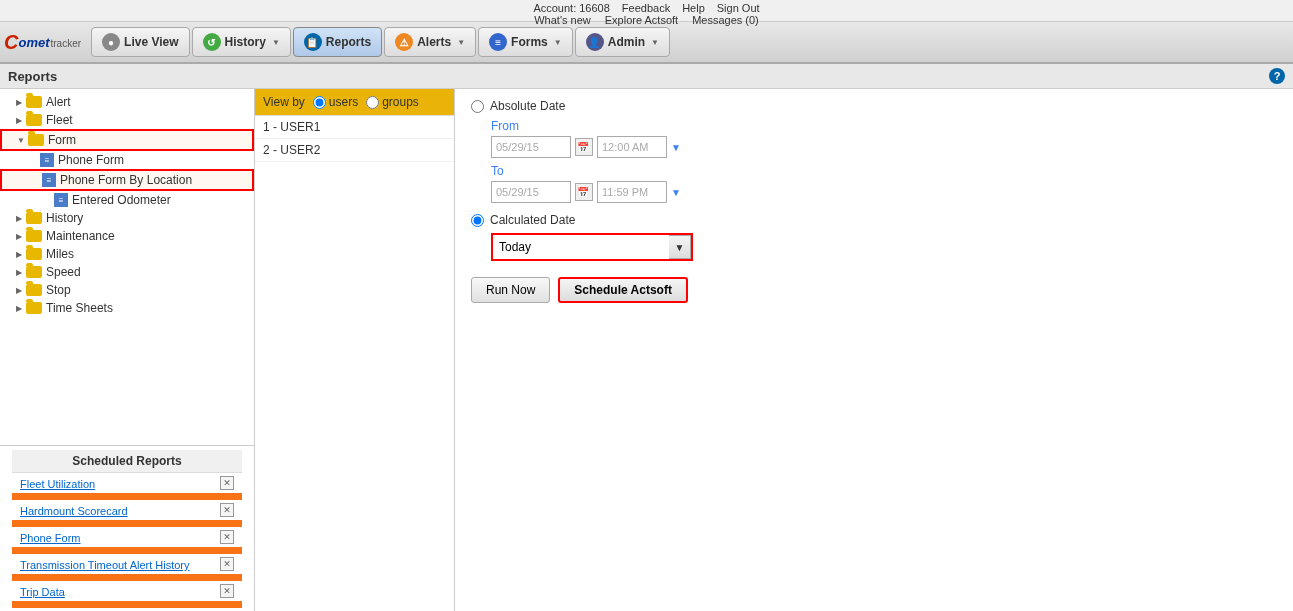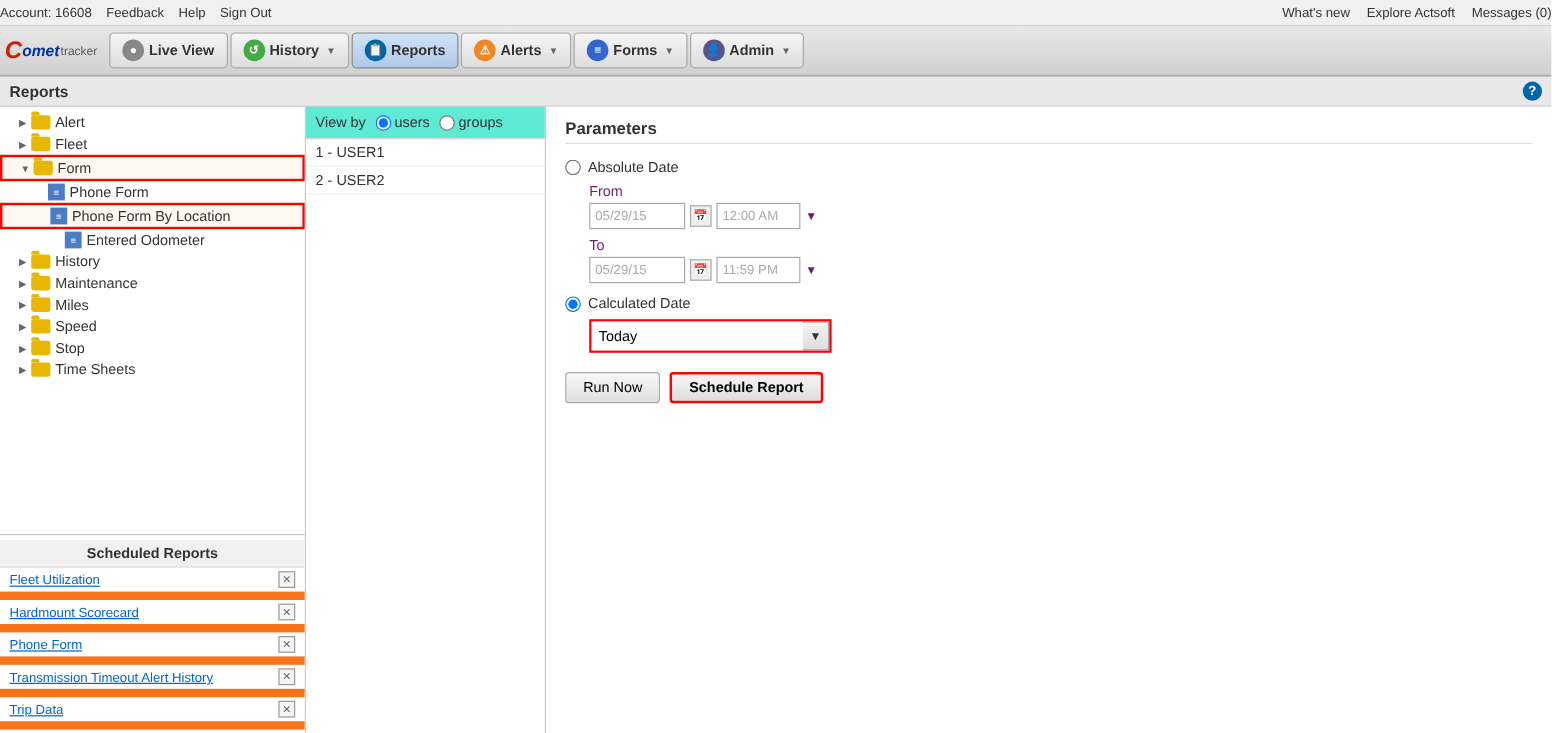--- a/index.html
+++ b/index.html
@@ -2,25 +2,26 @@
 <html><head>
   <meta charset="utf-8">
   <style>
     * { box-sizing: border-box; margin: 0; padding: 0; }
     body { font-family: Arial, Tahoma, sans-serif; font-size: 12px; background: #fff; color: #333; overflow: hidden; }
 
     
     #top-bar {
       background: #f0f0f0;
       border-bottom: 1px solid #ccc;
-      padding: 2px 0;
+      padding: 2px 20px;
       display: flex;
       align-items: center;
       justify-content: space-between;
       height: 22px;
+      flex-direction: column;
     }
     #top-bar-left { display: flex; gap: 12px; align-items: center; font-size: 11px; }
     #top-bar-right { display: flex; gap: 14px; align-items: center; font-size: 11px; }
     #top-bar a { color: #333; text-decoration: none; cursor: pointer; }
 
     
     #nav-bar {
       background: linear-gradient(to bottom, #e8e8e8, #d0d0d0);
       border-bottom: 2px solid #aaa;
       height: 42px;
@@ -149,21 +150,21 @@
 
     
     .form-selected {
       border: 2px solid red;
       background: #ffeedd;
     }
 
     
     #scheduled-reports {
       border-top: 1px solid #ccc;
-      padding: 4px 0;
+      padding: 4px 12px;
     }
     #scheduled-reports-header {
       text-align: center;
       font-weight: bold;
       font-size: 12px;
       padding: 4px 8px 4px;
       color: #333;
       background: #f0f0f0;
       border-bottom: 1px solid #ddd;
     }
@@ -185,21 +186,21 @@
     #center-panel {
       width: 200px;
       border-right: 1px solid #ccc;
       display: flex;
       flex-direction: column;
     }
 
     #view-by-bar {
       display: flex; align-items: center; gap: 8px;
       padding: 6px 8px;
-      background: #5eead4;
+      background: #eab308;
       border-bottom: 1px solid #ddd;
       font-size: 12px;
     }
     .radio-label { display: flex; align-items: center; gap: 3px; cursor: pointer; }
 
     #users-list {
       flex: 1;
       overflow-y: auto;
     }
     .user-item {
@@ -272,21 +273,21 @@
       background: linear-gradient(to bottom, #f8f8f8, #e0e0e0);
     }
     .btn-primary {
       background: linear-gradient(to bottom, #f5f5f5, #ddd);
       border: 2px solid red;
       font-weight: bold;
     }
 
     input[type="radio"] { cursor: pointer; }
 
-    .dimmed { color: #701a75; }
+    .dimmed { color: #3b82f6; }
   </style>
 </head>
 <body>
 
 <div id="top-bar">
   <div id="top-bar-left">
     <span>Account: 16608</span>
     <a>Feedback</a>
     <a>Help</a>
     <a>Sign Out</a>
@@ -458,21 +459,20 @@
         <span>groups</span>
       </label>
     </div>
     <div id="users-list">
       <div class="user-item">1 - USER1</div>
       <div class="user-item">2 - USER2</div>
     </div>
   </div>
 
   <div id="right-panel">
-    <div id="params-title">Parameters</div>
 
     <div class="param-row">
       <div class="radio-option">
         <input type="radio" name="datetype" id="abs-date" style="">
         <label for="abs-date">Absolute Date</label>
       </div>
 
       <div style="margin-left: 20px;">
         <div class="param-label dimmed">From</div>
         <div class="date-row">
@@ -499,17 +499,17 @@
       <div style="margin-left: 20px; margin-top: 4px;">
         <div style="border: 2px solid red; display: inline-flex; align-items: center;">
           <input type="text" value="Today" style="width: 176px; height: 24px; padding: 0px 6px; font-size: 12px; border: none; outline: none;">
           <div class="calc-date-btn">▼</div>
         </div>
       </div>
     </div>
 
     <div class="btn-row">
       <button class="btn">Run Now</button>
-      <button class="btn btn-primary">Schedule Report</button>
+      <button class="btn btn-primary">Schedule Actsoft</button>
     </div>
   </div>
 
 </div>
 
 </body></html>

